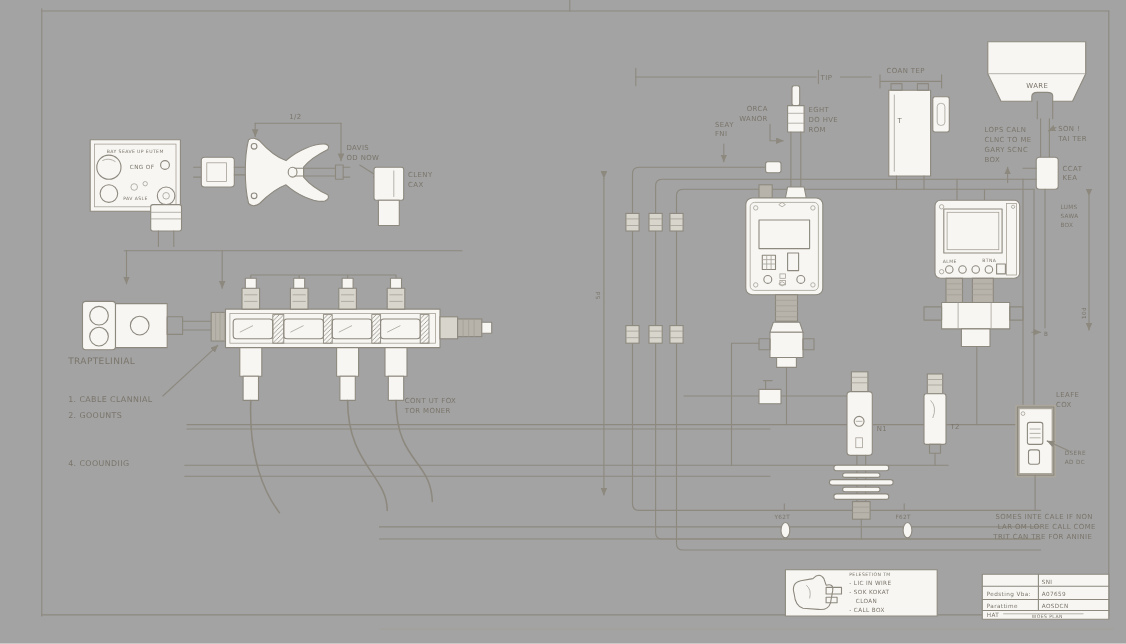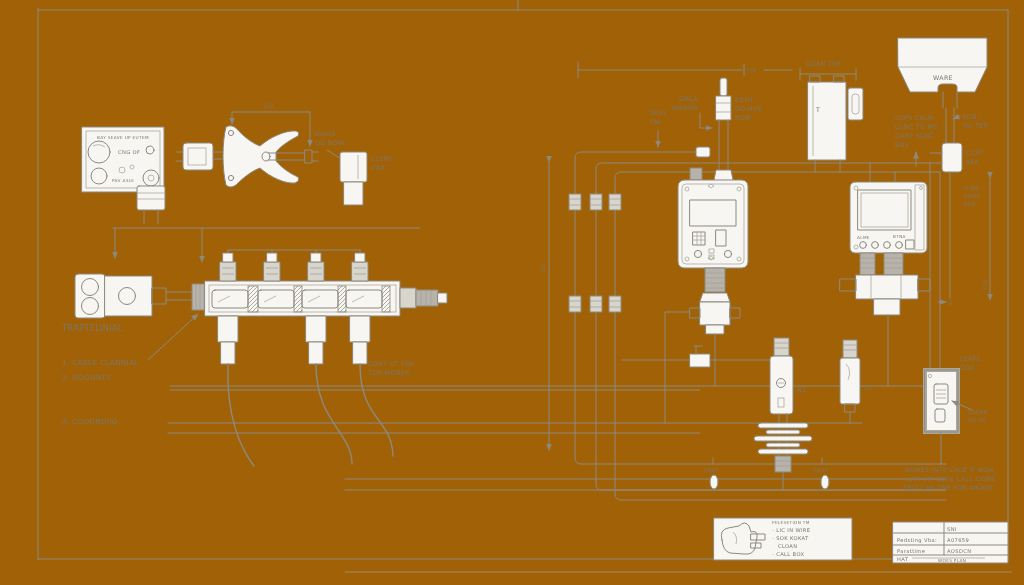--- a/index.html
+++ b/index.html
@@ -1,16 +1,16 @@
 <!DOCTYPE html>
 <html><head>
 <meta charset="utf-8">
 <style>
   html,body{margin:0;padding:0;background:#e9e8e4;}
-  #canvas{position:relative;width:1024px;height:585px;background:#a16207;overflow:hidden;}
+  #canvas{position:relative;width:1024px;height:585px;background:#a3a3a3;overflow:hidden;}
   svg{display:block;}
   svg text{font-family:"DejaVu Sans",sans-serif;fill:#7b766c;letter-spacing:.35px;}
   .ln{stroke:#8d897f;stroke-width:1;fill:none;stroke-linecap:round;stroke-linejoin:round;}
   .ln2{stroke:#8d897f;stroke-width:1.4;fill:none;stroke-linecap:round;}
   .thin{stroke:#a39f95;stroke-width:.7;fill:none;}
   .fillwhite{fill:#f7f6f2;}
   .darkfill{fill:#b7b3aa;stroke:#8d897f;stroke-width:1;}
   .midfill{fill:#d8d5cd;stroke:#8d897f;stroke-width:1;}
   .s4{font-size:4.2px;} .s5{font-size:5.2px;} .s6{font-size:6.3px;}
   .s7{font-size:7.2px;} .s8{font-size:8.2px;}

